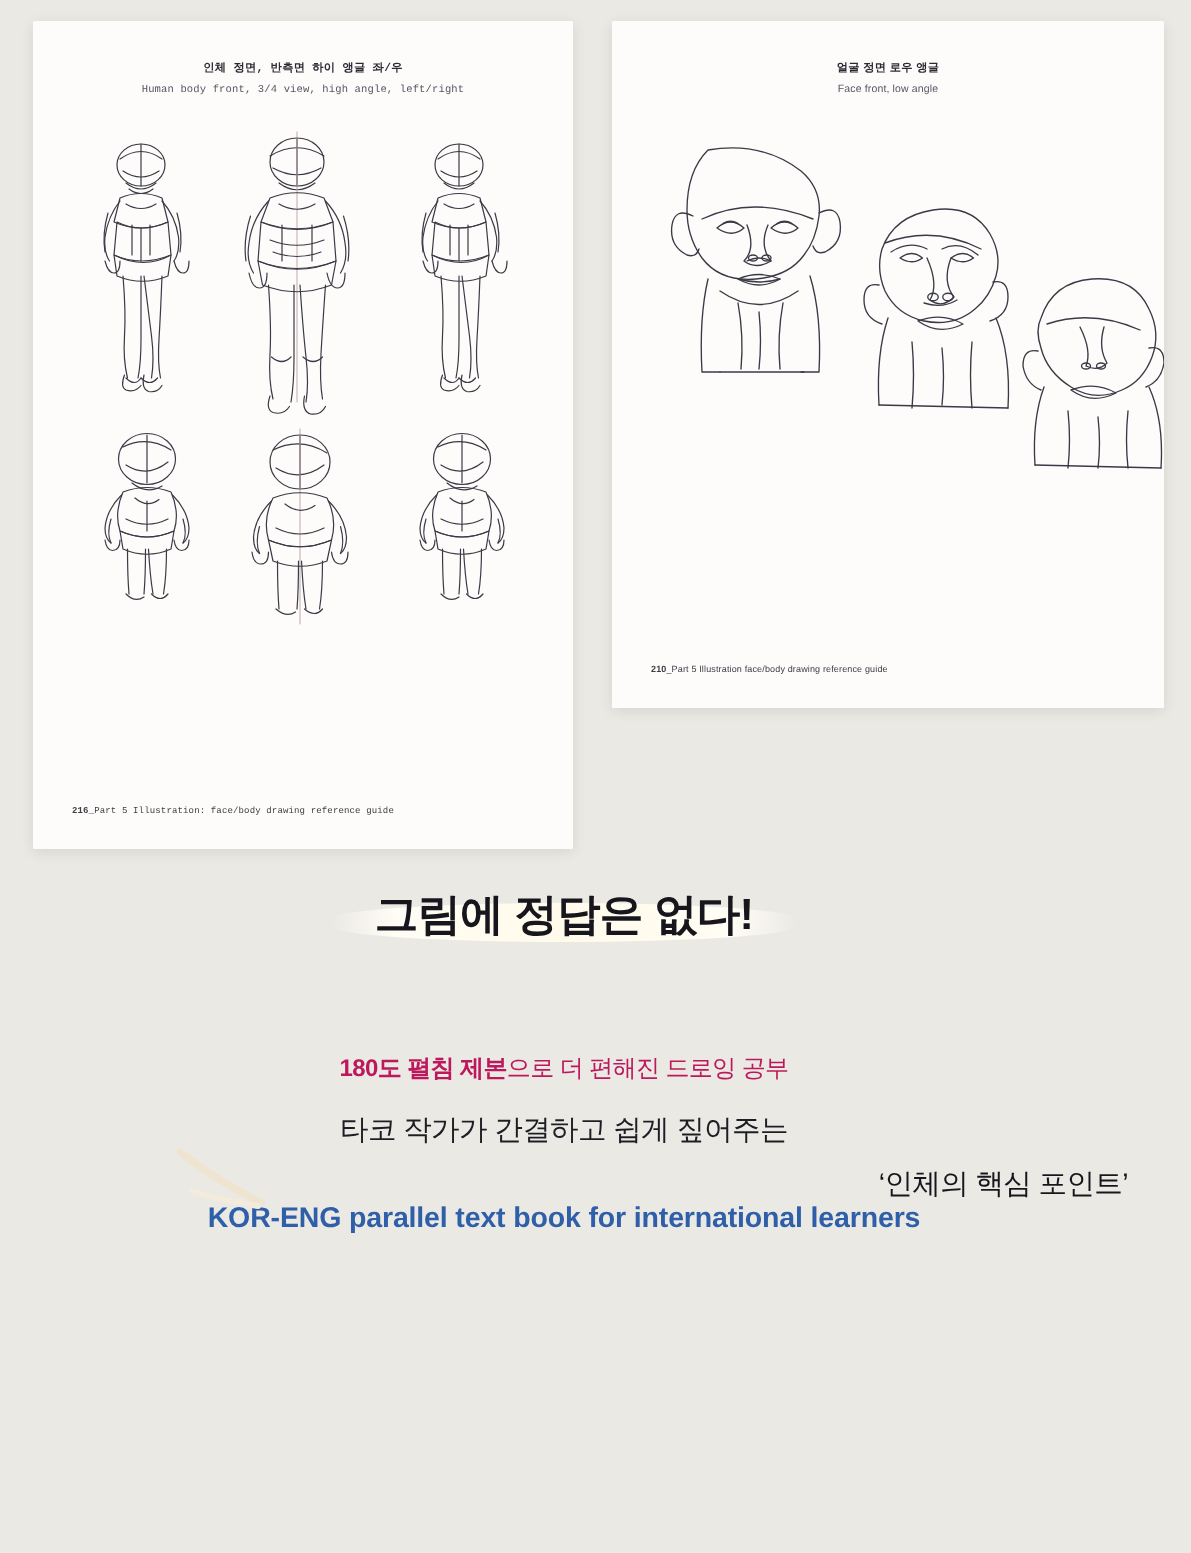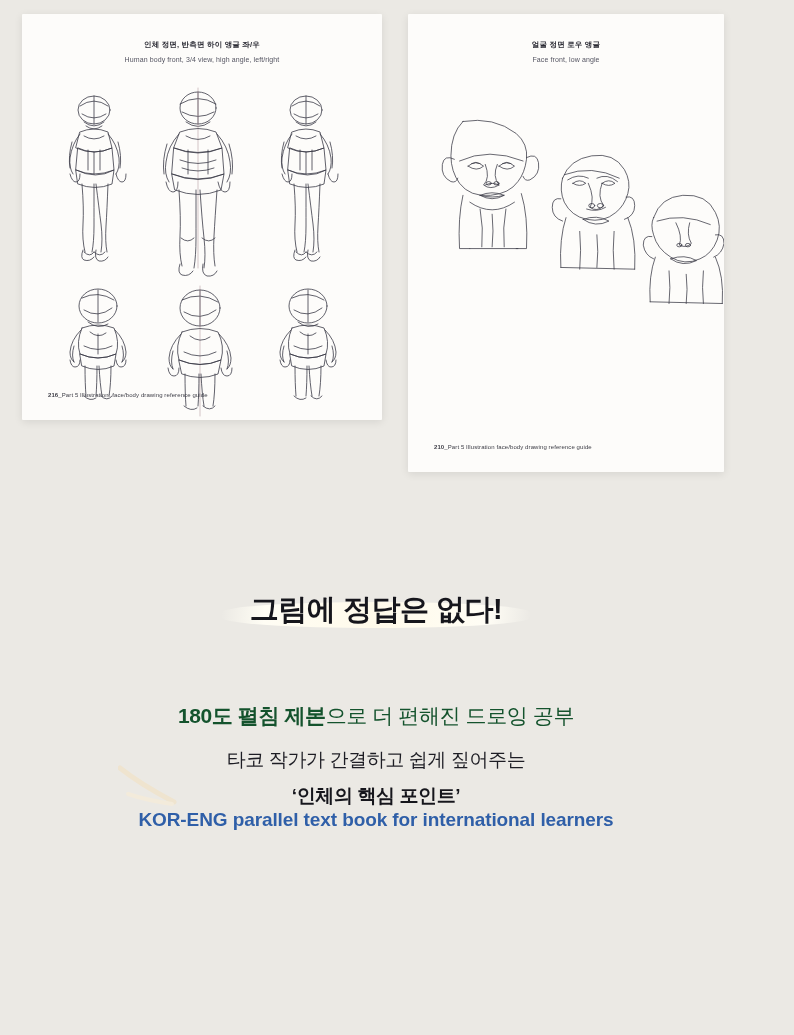--- a/index.html
+++ b/index.html
@@ -24,26 +24,27 @@
   }
   .page {
     position: absolute;
     top: 14px;
     background: #fdfcfa;
     box-shadow: 0 2px 9px rgba(0,0,0,0.09);
   }
   .page.left {
     left: 22px;
     width: 360px;
-    height: 406px;
+    height: 552px;
     border-radius: 1px;
+    font-family: Liberation Mono, monospace;
   }
   .page.right {
     left: 408px;
-    width: 316px;
+    width: 368px;
     height: 458px;
     border-radius: 1px;
   }
   .page-head {
     text-align: center;
     padding-top: 26px;
   }
   .page-head .kr {
     font-size: 7.5px;
     font-weight: bold;
@@ -103,38 +104,39 @@
     font-weight: bold;
     color: #16161c;
     letter-spacing: -0.5px;
   }
 
   .sub-block {
     margin-top: 72px;
     position: relative;
   }
   .line1 {
-    font-size: 21px;
-    color: #14532d;
+    font-size: 16px;
+    color: #be185d;
     letter-spacing: -0.4px;
     text-align: center;
   }
   .line1 .em { font-weight: bold; }
   .line2 {
     margin-top: 17px;
     font-size: 19px;
     color: #1d1d24;
     letter-spacing: -0.4px;
   }
   .line3 {
     margin-top: 10px;
     font-size: 19px;
-    font-weight: bold;
+    font-weight: normal;
     color: #16161c;
     letter-spacing: -0.4px;
+    text-align: right;
   }
   .swoosh {
     position: absolute;
     left: 118px;
     top: 62px;
     width: 60px;
     height: 46px;
   }
   .swoosh svg { display:block; width:100%; height:100%; }
 

